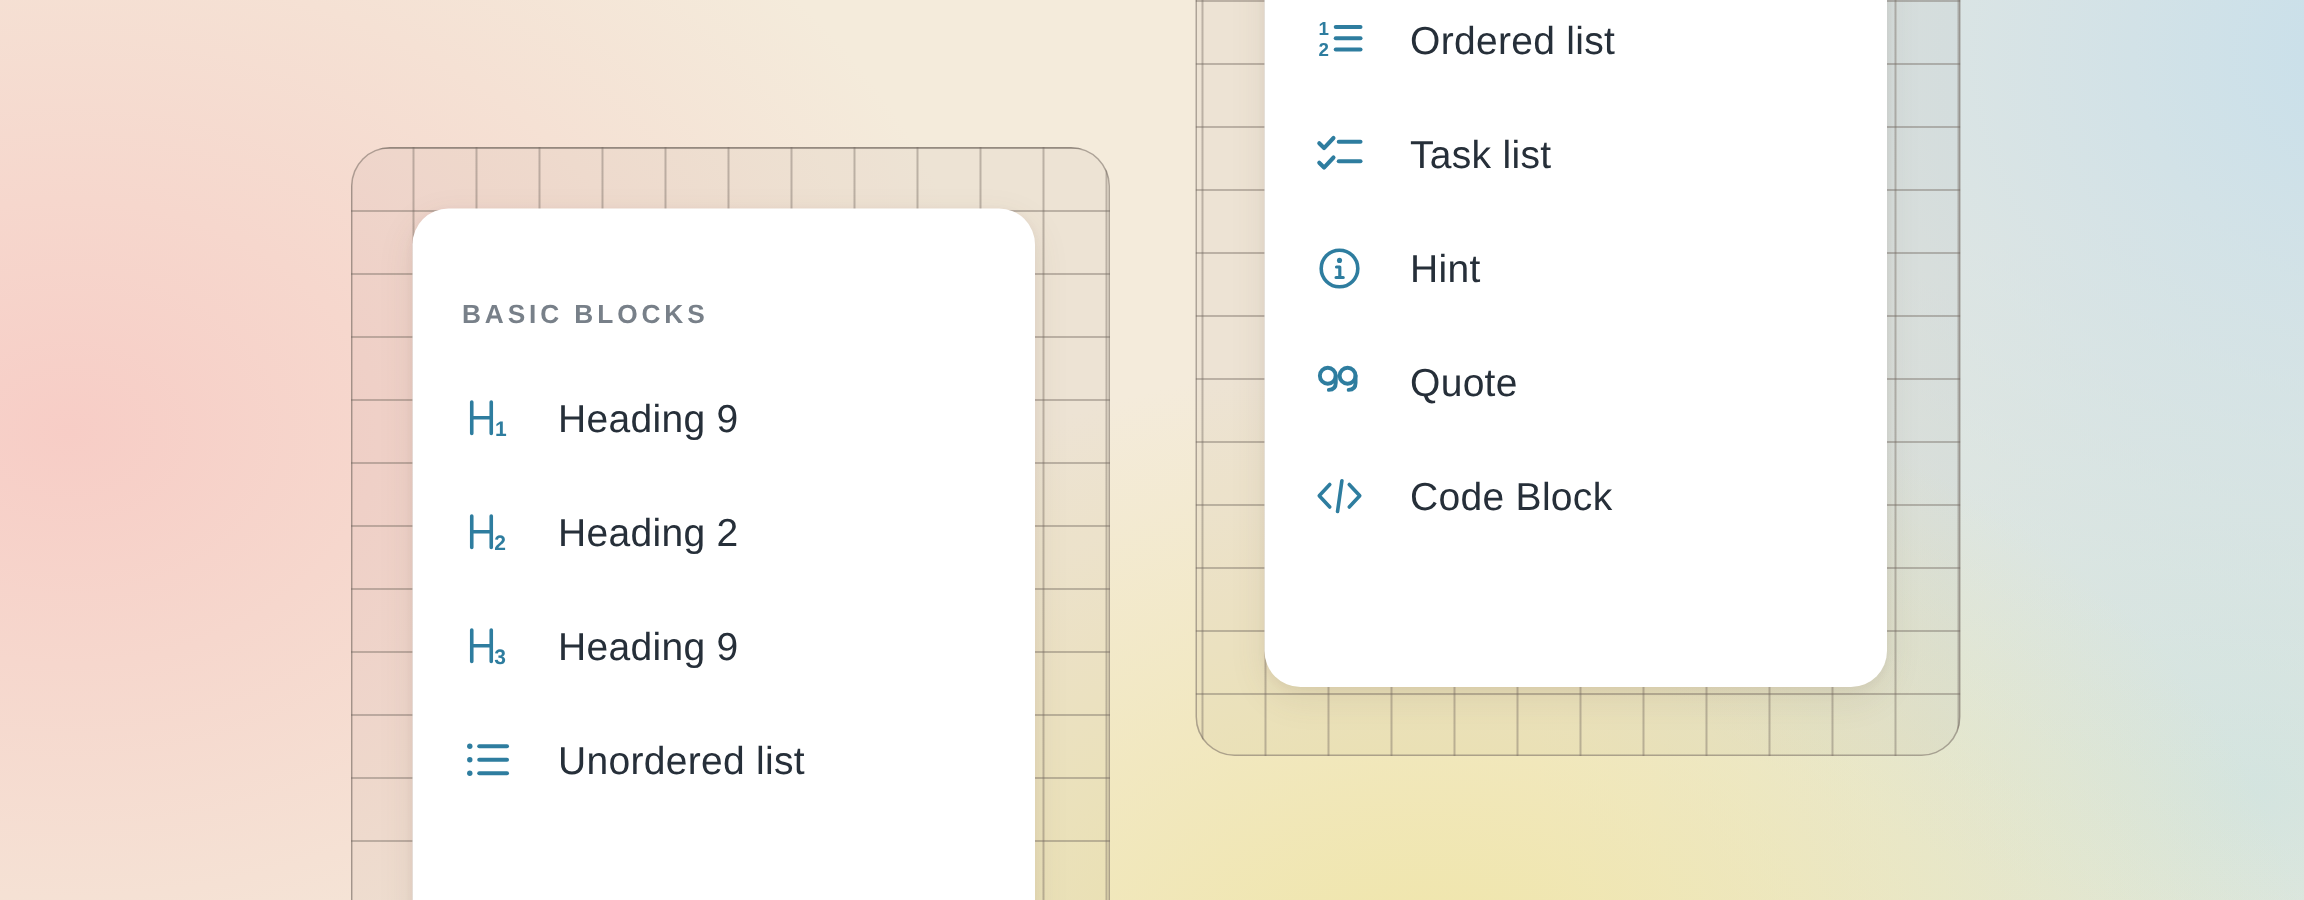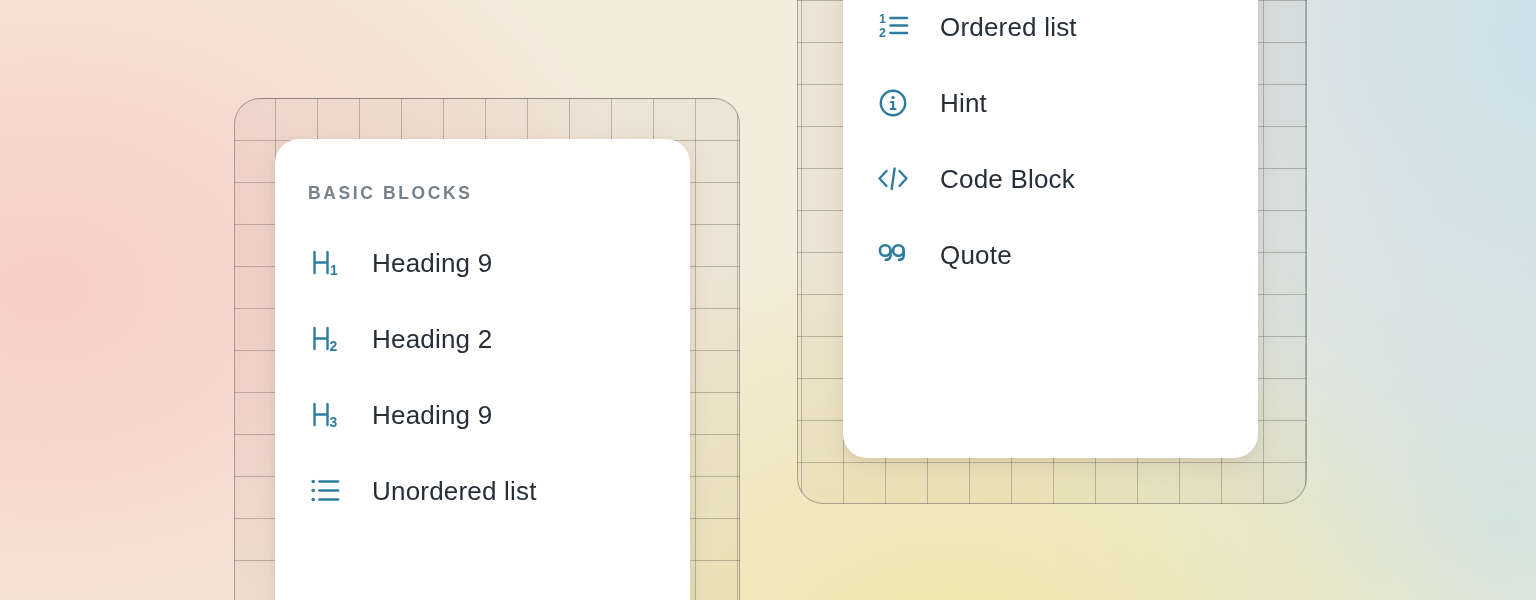--- a/index.html
+++ b/index.html
@@ -26,21 +26,21 @@
   #grid-left{left:234px;top:98px;width:504px;height:620px;background-position:40px 41px;}
   #grid-right{left:797px;top:-46px;width:508px;height:548px;background-position:3px 3px;}
   .menu-card{
     position:absolute;width:415px;background:#fff;border-radius:24px;
     box-shadow:0 8px 24px rgba(100,75,60,.10), 0 2px 6px rgba(100,75,60,.06);
     padding:0 33px;box-sizing:border-box;
   }
   #card-left{left:275px;top:139px;height:560px;}
   #card-right{left:843px;top:-60px;height:518px;}
   .section-label{
-    margin-top:42px;height:24px;line-height:24px;
+    margin-top:58px;height:24px;line-height:24px;
     font-size:17.5px;font-weight:bold;letter-spacing:2.6px;
     color:var(--section-label-color,#788089);
   }
   #card-left .menu{margin-top:20px;}
   #card-right .menu{margin-top:49px;}
   .menu-item{height:76px;display:flex;align-items:center;gap:30px;cursor:pointer;}
   .icon{width:34px;height:34px;flex:0 0 34px;color:var(--accent,#2e7d9f);display:inline-block;}
   .icon svg{display:block;width:34px;height:34px;}
   .label{
     font-size:26px;font-weight:normal;color:var(--label-color,#262f39);
@@ -108,43 +108,54 @@
             <text x="3" y="27" font-size="12.5" font-weight="700" font-family="Liberation Sans, sans-serif" fill="currentColor" stroke="none">2</text>
             <line x1="14.5" y1="8" x2="31" y2="8"></line>
             <line x1="14.5" y1="15.5" x2="31" y2="15.5"></line>
             <line x1="14.5" y1="23" x2="31" y2="23"></line>
           </svg>
         </span>
     <span class="label">Ordered list</span>
   </div>
       <div class="menu-item">
     <span class="icon">
+          <svg viewBox="0 0 34 34" fill="none" stroke="currentColor" stroke-width="2.7" stroke-linecap="round" stroke-linejoin="round">
+            <path d="M3.5 9.5 l3.2 3.2 L13 6"></path>
+            <line x1="16.5" y1="8.5" x2="31" y2="8.5"></line>
+            <path d="M3.5 22.5 l3.2 3.2 L13 19"></path>
+            <line x1="16.5" y1="21.5" x2="31" y2="21.5"></line>
+          </svg>
+        </span>
+    <span class="label">Task list</span>
+  </div>
+      <div class="menu-item">
+    <span class="icon">
           <svg viewBox="0 0 34 34" fill="none" stroke="currentColor" stroke-width="2.4" stroke-linecap="round" stroke-linejoin="round">
             <circle cx="17" cy="17" r="12.2"></circle>
             <circle cx="17" cy="11.6" r="1.7" fill="currentColor" stroke="none"></circle>
             <path d="M15 16 h2.2 v6.5 M14.7 23 h4.8" stroke-width="2.1"></path>
           </svg>
         </span>
     <span class="label">Hint</span>
-  </div>
-      <div class="menu-item">
-    <span class="icon">
-          <svg viewBox="0 0 34 34" fill="none" stroke="currentColor" stroke-width="2.4" stroke-linecap="round" stroke-linejoin="round">
-            <path d="M10.5 9 L3.5 16.5 L10.5 24"></path>
-            <path d="M23.5 9 L30.5 16.5 L23.5 24"></path>
-            <path d="M18.6 6.5 L15.7 27"></path>
-          </svg>
-        </span>
-    <span class="label">Code Block</span>
   </div>
       <div class="menu-item">
     <span class="icon">
           <svg viewBox="0 0 34 34" fill="none" stroke="currentColor" stroke-width="2.6" stroke-linecap="round" stroke-linejoin="round">
             <circle cx="9.2" cy="12.5" r="5.3"></circle>
             <path d="M14.5 12.5 v4.8 q0 4.4 -4.6 4.6"></path>
             <circle cx="22.4" cy="12.5" r="5.3"></circle>
             <path d="M27.7 12.5 v4.8 q0 4.4 -4.6 4.6"></path>
           </svg>
         </span>
     <span class="label">Quote</span>
   </div>
+      <div class="menu-item">
+    <span class="icon">
+          <svg viewBox="0 0 34 34" fill="none" stroke="currentColor" stroke-width="2.4" stroke-linecap="round" stroke-linejoin="round">
+            <path d="M10.5 9 L3.5 16.5 L10.5 24"></path>
+            <path d="M23.5 9 L30.5 16.5 L23.5 24"></path>
+            <path d="M18.6 6.5 L15.7 27"></path>
+          </svg>
+        </span>
+    <span class="label">Code Block</span>
+  </div>
     </div>
 </div>
 
 </body></html>

